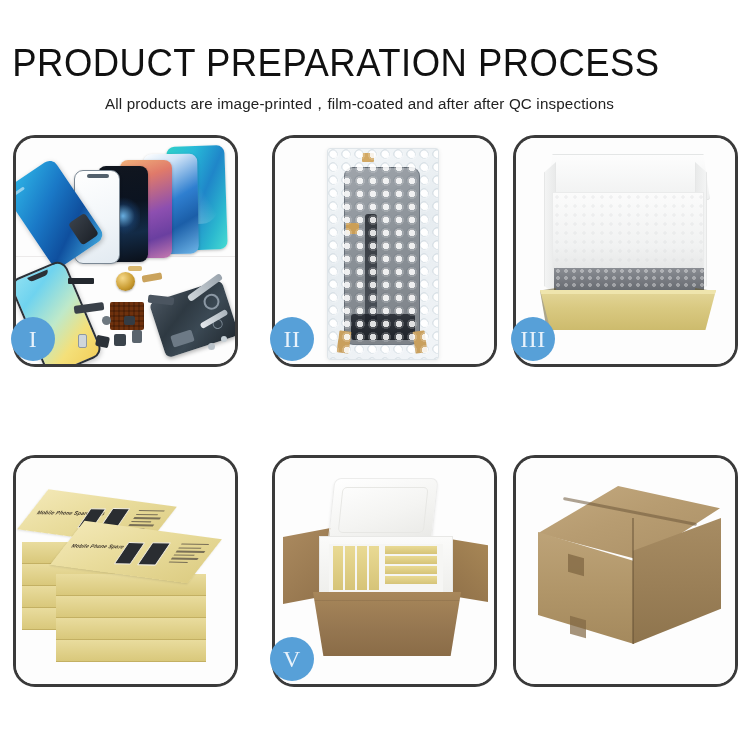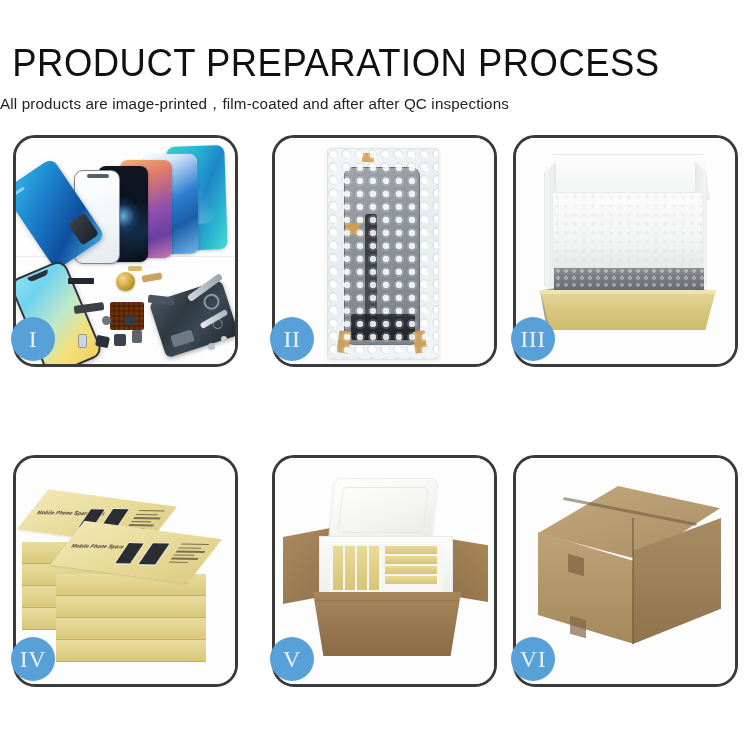--- a/index.html
+++ b/index.html
@@ -5,21 +5,21 @@
   * { box-sizing: border-box; margin: 0; padding: 0; }
   html, body {
     width: 750px; height: 750px;
     background: #ffffff;
     font-family: "Liberation Sans", sans-serif;
     overflow: hidden;
   }
   .page { position: relative; width: 750px; height: 750px; background:#fff; }
 
   
-  .header { position:absolute; top:0; left:0; width:614px; text-align:left; }
+  .header { position:absolute; top:0; left:0; width:614px; text-align:right; }
   .title {
     font-family:"Liberation Sans", sans-serif;
     font-size:38px; font-weight:400; letter-spacing:0.5px;
     color:#111; margin-top:44px; line-height:1.0;
     transform: scaleX(0.96); transform-origin: 50% 50%;
     white-space:nowrap;
   }
   .subtitle {
     font-family:"Liberation Sans", sans-serif;
     font-size:15.2px; font-weight:400; color:#222;
@@ -423,25 +423,19 @@
           <div class="c-top"></div>
           <div class="c-seam"></div>
           <div class="c-left"></div>
           <div class="c-right"></div>
           <div class="c-edge"></div>
           <div class="c-tape1"></div>
           <div class="c-tape2"></div>
         </div>
       </div>
 
-      <div class="badge-wrap bw c1">
-        <div class="badge">IV</div>
-      </div>
       <div class="badge-wrap bw c2">
         <div class="badge">V</div>
       </div>
-      <div class="badge-wrap bw c3">
-        <div class="badge">VI</div>
-      </div>
     </div>
 
   </div>
 </div>
 
 </body></html>

